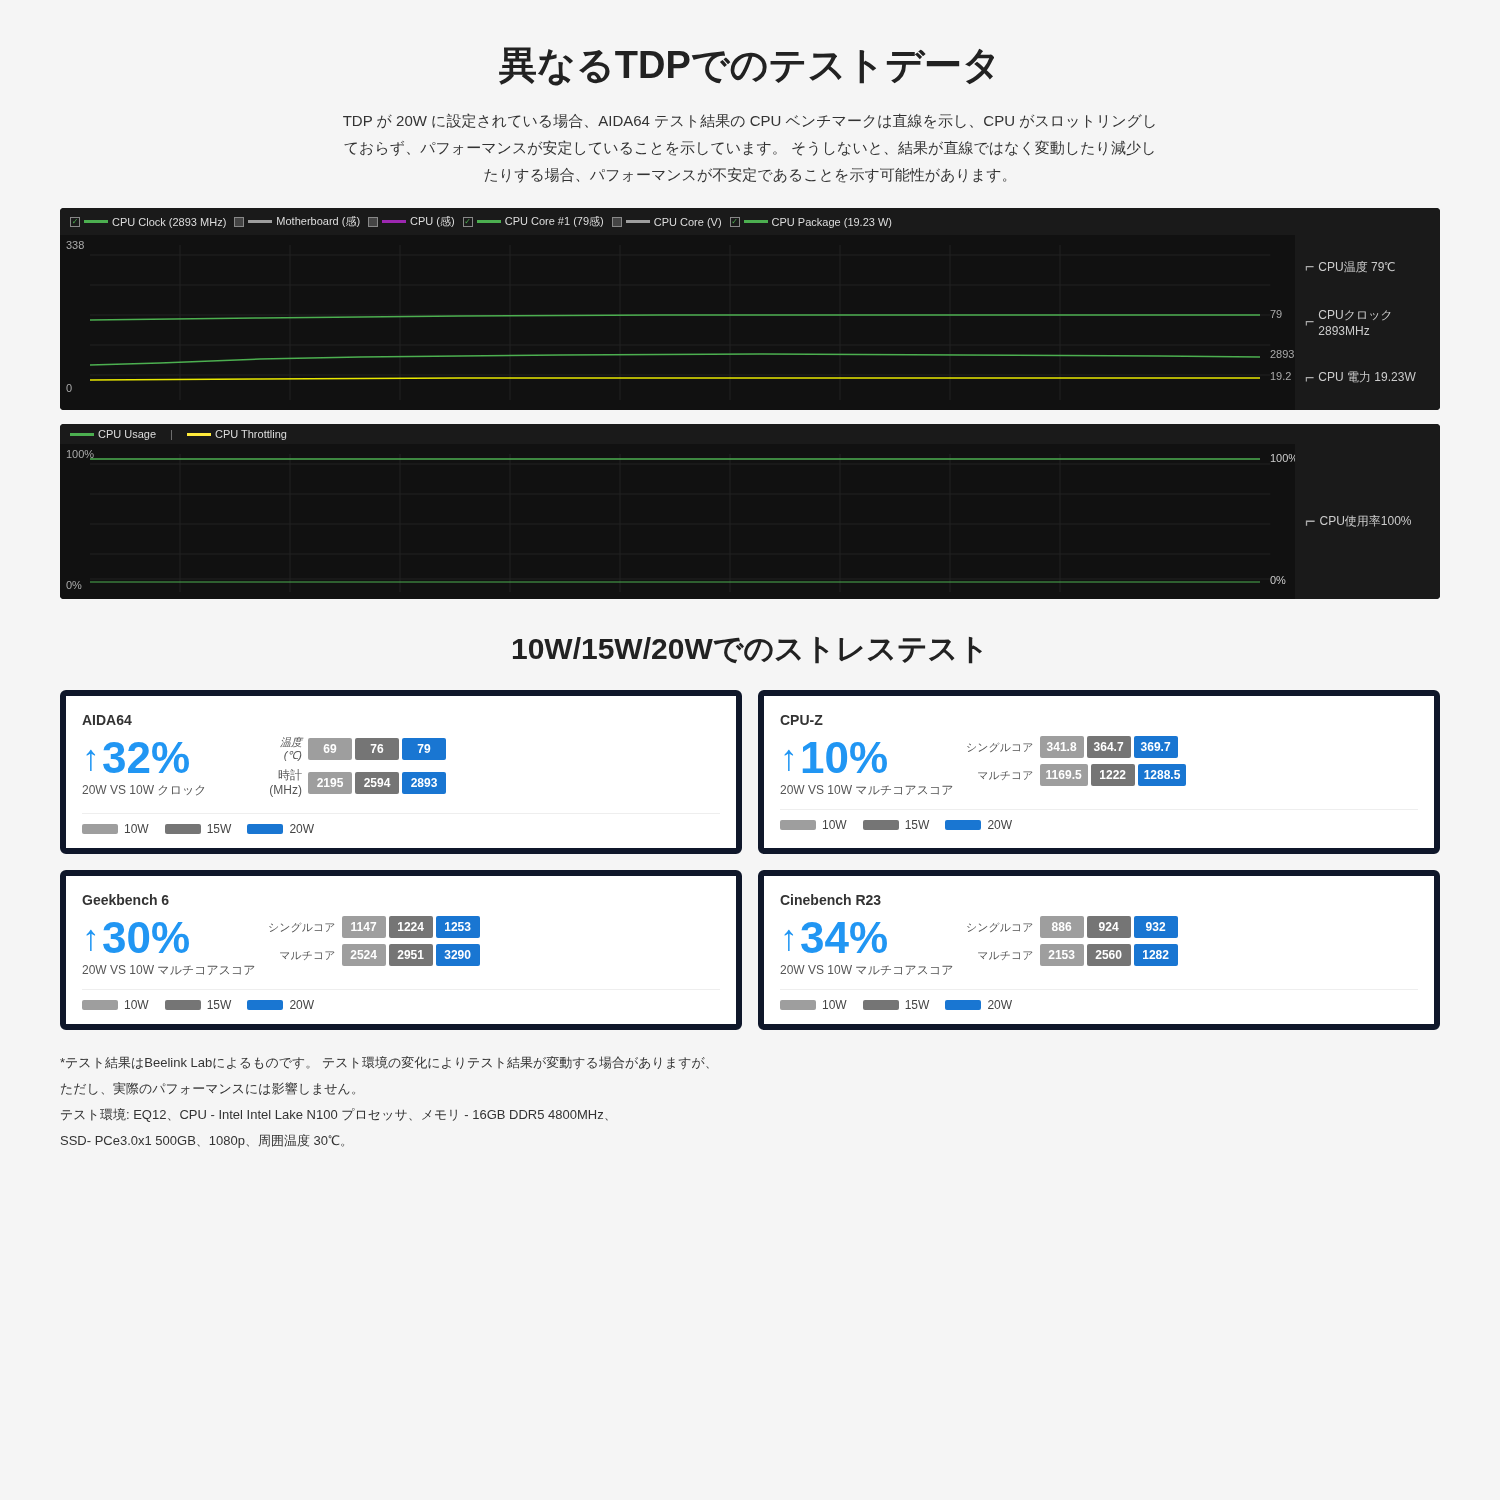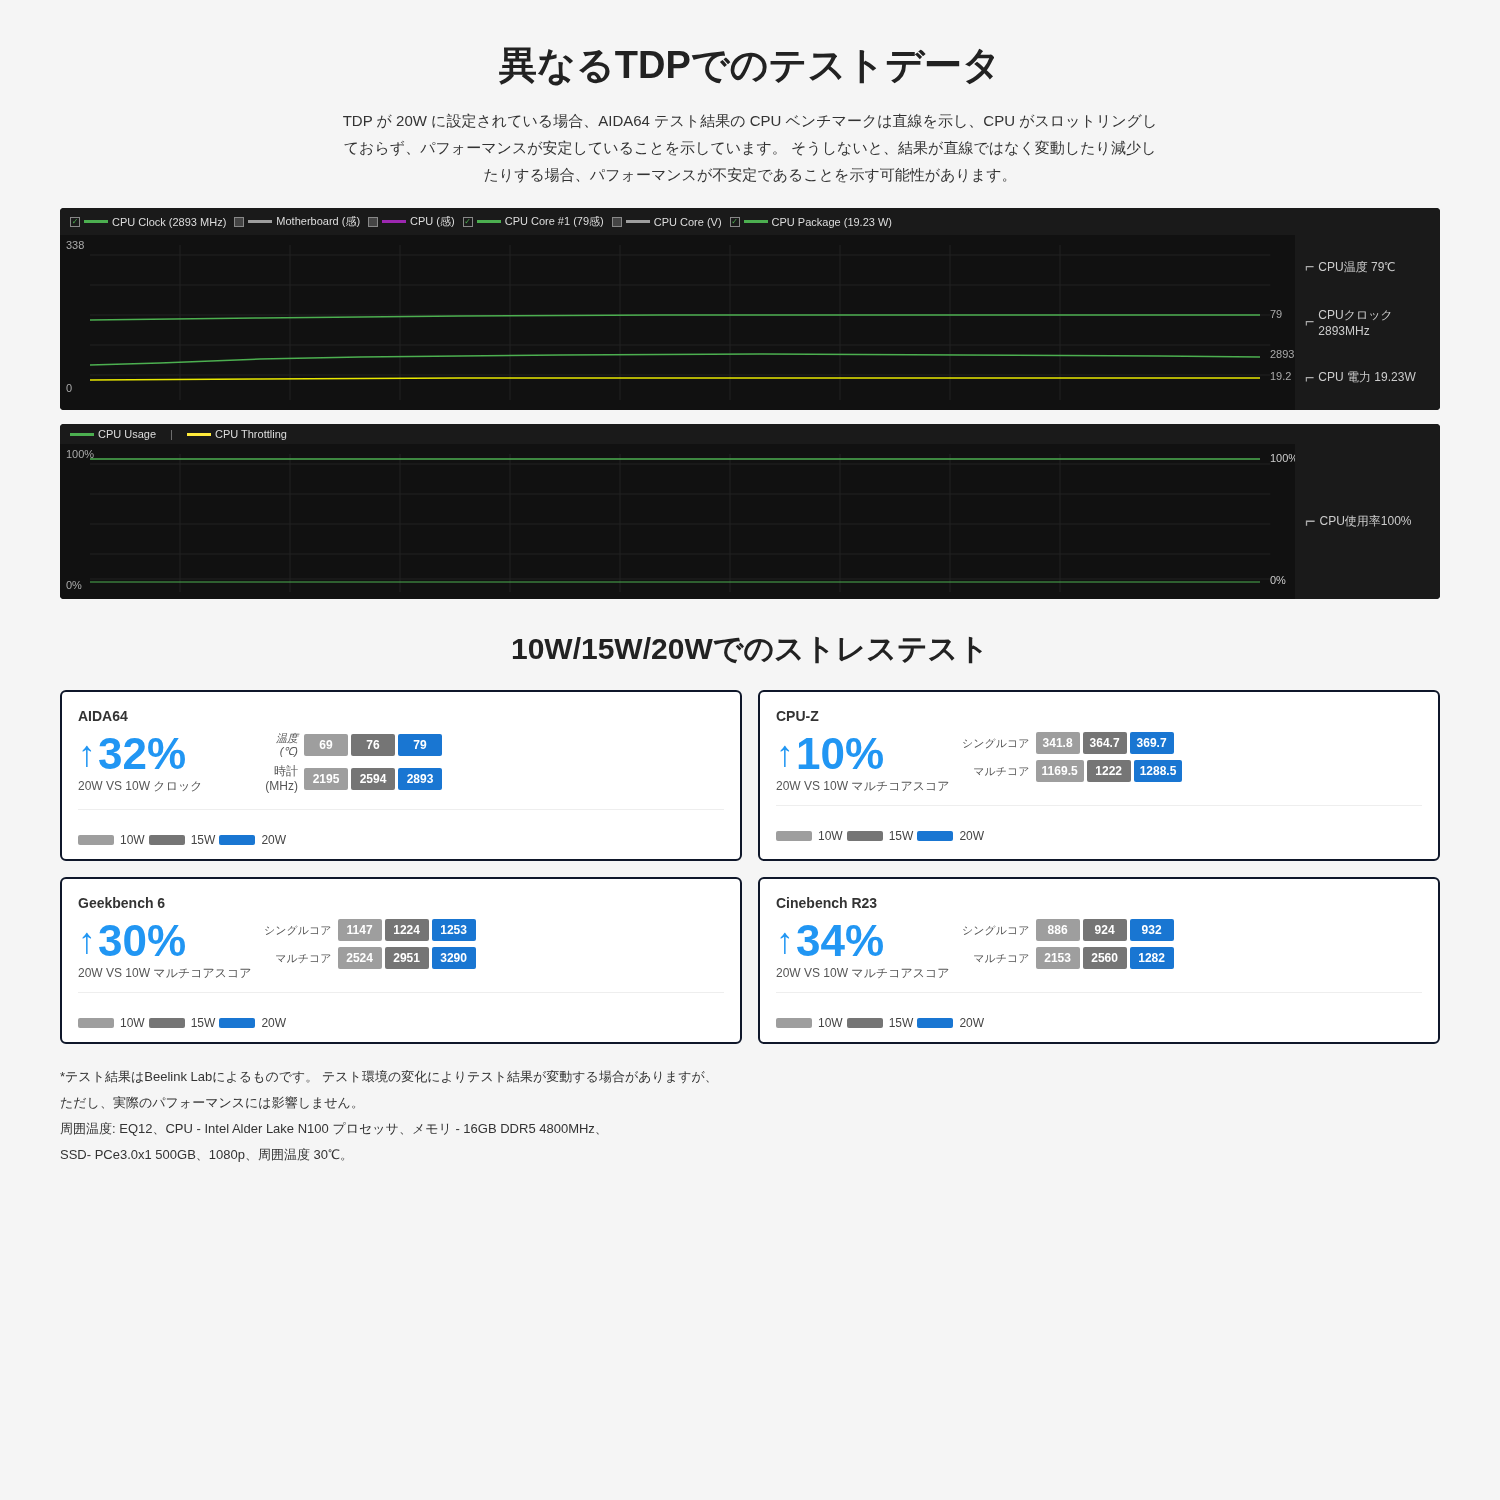--- a/index.html
+++ b/index.html
@@ -76,21 +76,21 @@
     .bench-grid {
       display: grid;
       grid-template-columns: 1fr 1fr;
       gap: 16px;
       margin-bottom: 20px;
     }
     .bench-card {
       background: #fff;
       border-radius: 6px;
       padding: 16px 16px 12px;
-      border: 2px solid #0f172a;
+      border: 6px solid #0f172a;
     }
     .bench-card-title {
       font-size: 14px;
       font-weight: bold;
       color: #333;
       margin-bottom: 8px;
     }
     .bench-content {
       display: flex;
       flex-direction: row;
@@ -149,24 +149,24 @@
       color: #fff;
       padding: 0 6px;
       min-width: 44px;
       border-radius: 2px;
     }
     .bar-val-gray { background: #9e9e9e; }
     .bar-val-darkgray { background: #757575; }
     .bar-val-blue { background: #1976d2; }
     .bench-legend {
       display: flex;
-      gap: 4px;
+      gap: 16px;
       margin-top: 10px;
       border-top: 1px solid #eee;
-      padding-top: 23px;
+      padding-top: 8px;
       align-items: center;
     }
     .bench-legend-item {
       display: flex;
       align-items: center;
       gap: 6px;
       font-size: 12px;
       color: #444;
     }
     .bench-legend-bar {
@@ -520,15 +520,15 @@
         <div class="bench-legend-bar" style="background:#1976d2;"></div>
         <span>20W</span>
       </div>
     </div>
   </div>
 </div>
 
 <div class="footer-notes">
   <div>*テスト結果はBeelink Labによるものです。 テスト環境の変化によりテスト結果が変動する場合がありますが、</div>
   <div>ただし、実際のパフォーマンスには影響しません。</div>
-  <div>周囲温度: EQ12、CPU - Intel Alder Lake N100 プロセッサ、メモリ - 16GB DDR5 4800MHz、</div>
+  <div>テスト環境: EQ12、CPU - Intel Intel Lake N100 プロセッサ、メモリ - 16GB DDR5 4800MHz、</div>
   <div>SSD- PCe3.0x1 500GB、1080p、周囲温度 30℃。</div>
 </div>
 
 </body></html>

